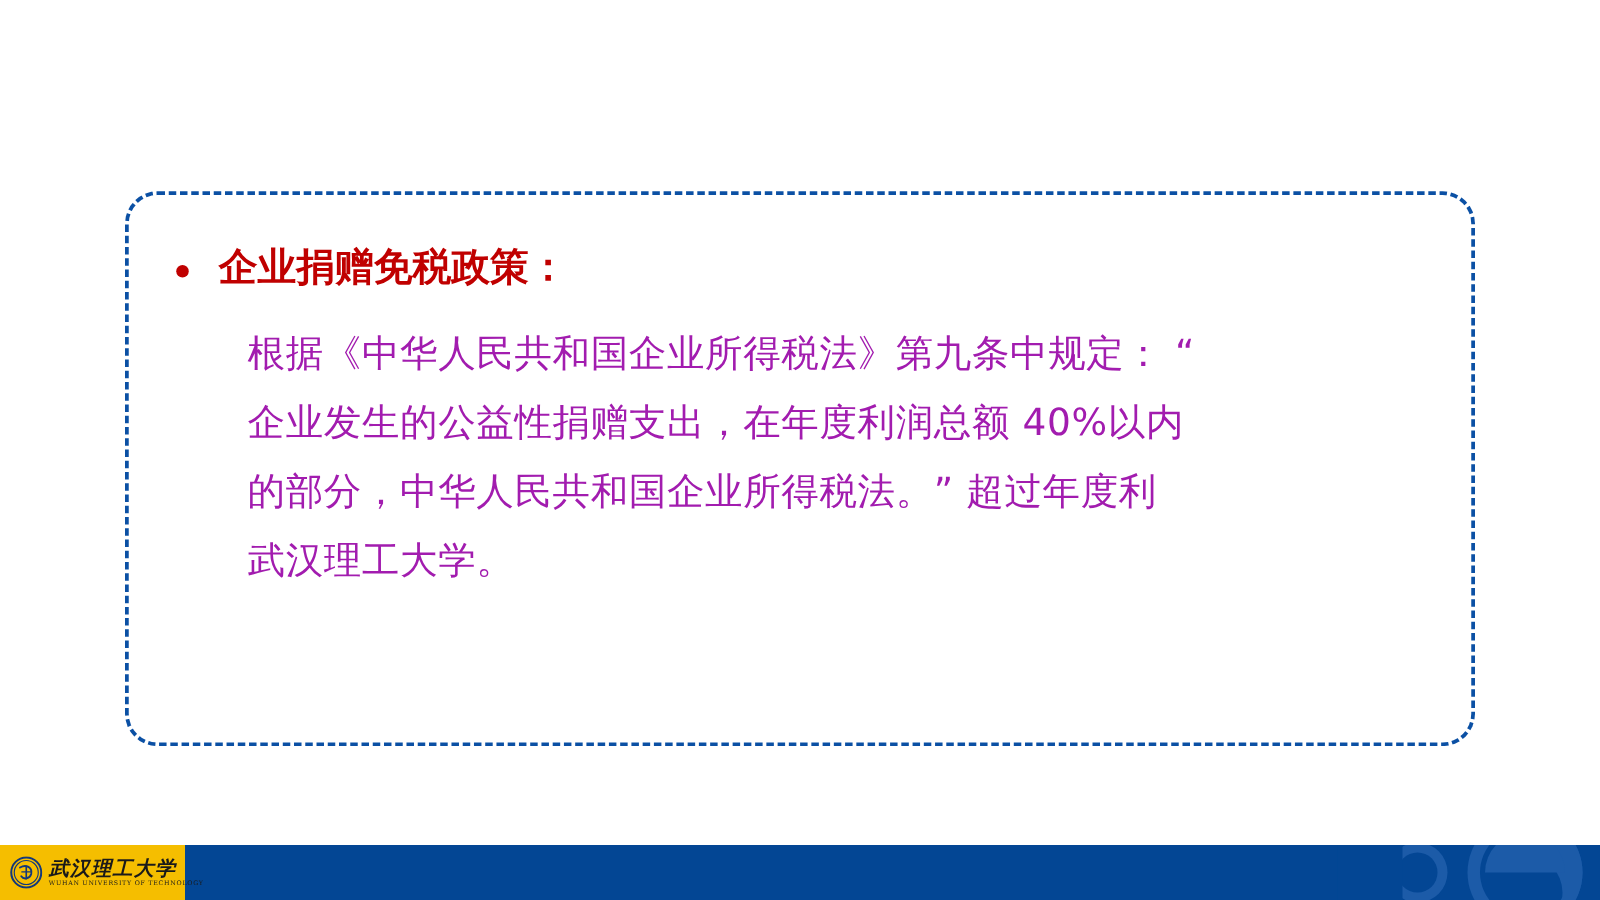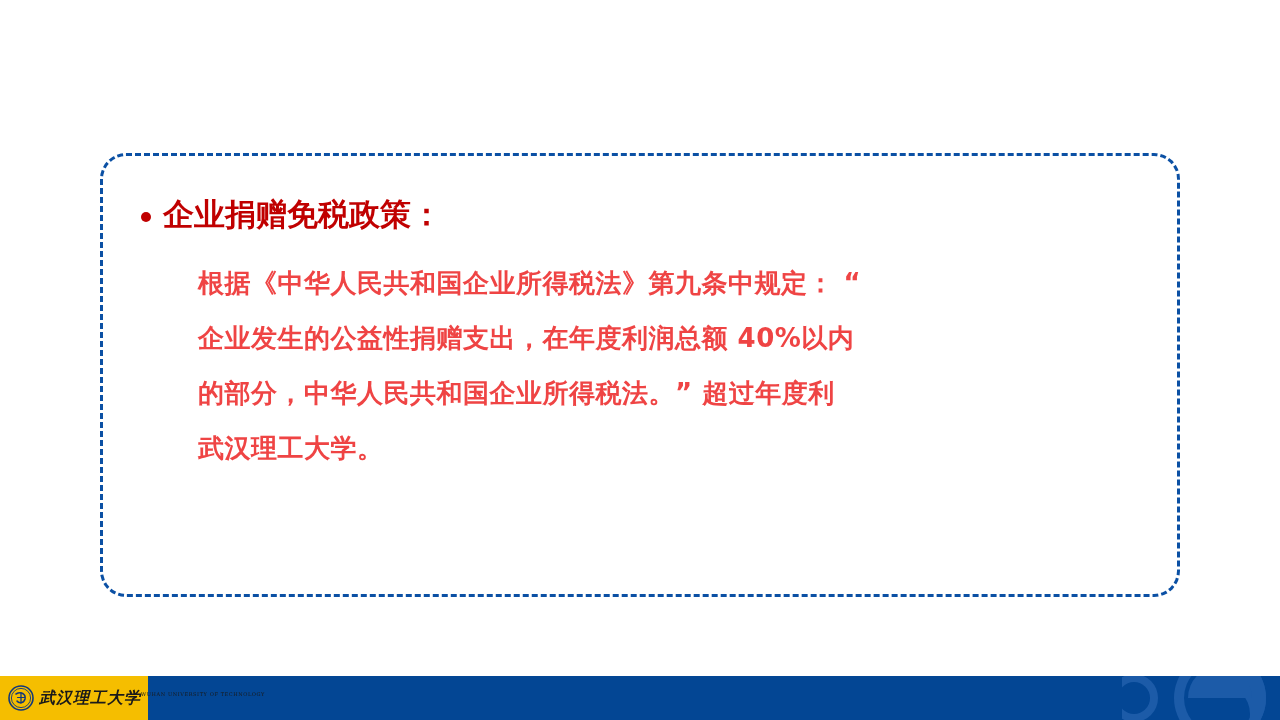--- a/index.html
+++ b/index.html
@@ -66,31 +66,32 @@
     background: #C00000;
     flex: 0 0 auto;
     margin-top: 4px;
   }
   .bullet-text {
     color: #C00000;
     font-size: 31px;
     font-weight: bold;
     line-height: 1.2;
     white-space: nowrap;
+    margin-left: 12px;
   }
 
   
   .body-para {
     position: absolute;
     left: 95px;
     top: 100px;
     width: 965px;
-    color: #ef4444;
-    font-size: 26px;
-    font-weight: bold;
+    color: #a21caf;
+    font-size: 30px;
+    font-weight: normal;
     line-height: 55px;
     letter-spacing: 0.5px;
   }
   .body-line {
     white-space: nowrap;
   }
 
   
   .footer {
     position: absolute;
@@ -115,21 +116,21 @@
     box-sizing: border-box;
   }
   .wut-emblem {
     width: 26px;
     height: 26px;
     flex: 0 0 auto;
     position: relative;
   }
   .wut-wordmark {
     display: flex;
-    flex-direction: row;
+    flex-direction: column;
     justify-content: center;
     line-height: 1;
   }
   .wut-cn {
     font-family: "DejaVu Serif", "Liberation Serif", serif;
     font-size: 16px;
     font-weight: bold;
     color: #1a1a1a;
     letter-spacing: 1px;
     font-style: italic;

